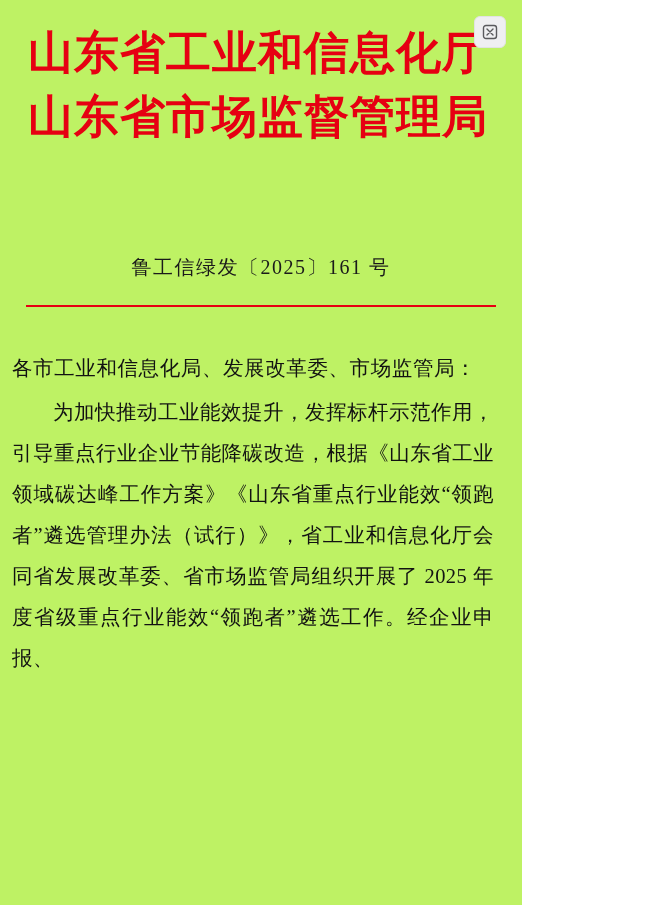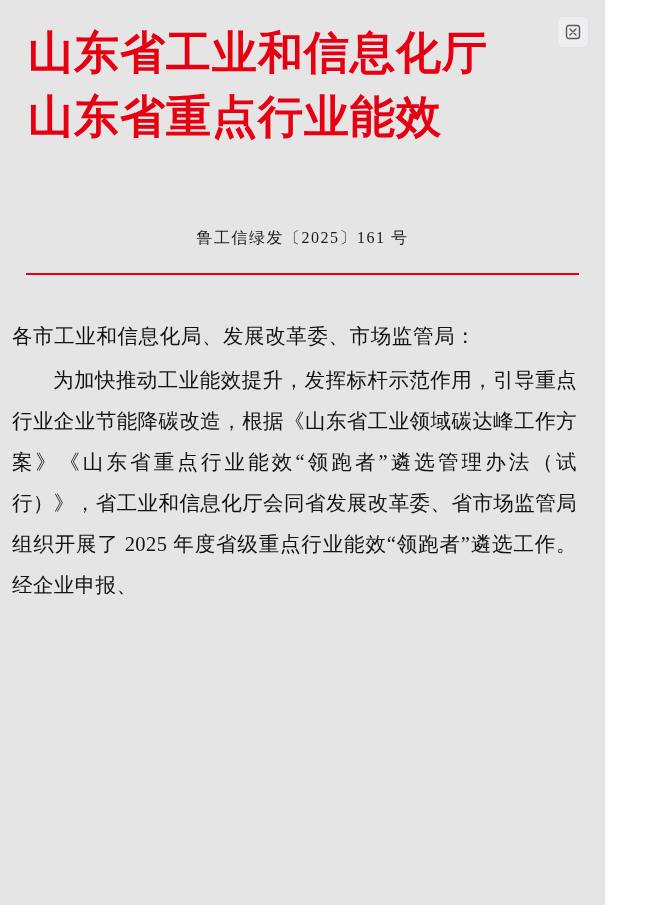--- a/index.html
+++ b/index.html
@@ -9,23 +9,23 @@
   body {
     width: 653px;
     height: 905px;
     background: #ffffff;
     font-family: "Liberation Serif", serif;
     overflow: hidden;
     position: relative;
   }
   .page {
     position: relative;
-    width: 605px;
+    width: 522px;
     height: 905px;
-    background: #e5e5e5;
+    background: #bef264;
     box-sizing: border-box;
     overflow: hidden;
   }
 
   
   .corner-btn {
     position: absolute;
     top: 16px;
     right: 16px;
     width: 30px;
@@ -53,23 +53,23 @@
     line-height: 1.42;
     letter-spacing: 1px;
     white-space: nowrap;
   }
   .masthead-line.l1 { font-size: 45px; }
   .masthead-line.l2 { font-size: 45px; }
   .masthead-line.l3 { font-size: 45px; }
 
   
   .docnum {
-    margin-top: 78px;
+    margin-top: 104px;
     text-align: center;
-    font-size: 16px;
+    font-size: 20px;
     color: #1a1a1a;
     letter-spacing: 1.5px;
     font-family: "Liberation Serif", serif;
   }
 
   
   .red-rule {
     margin: 24px 26px 0 26px;
     height: 2.5px;
     background: #e60012;
@@ -121,21 +121,21 @@
 
   <div class="corner-btn">
     <svg width="16" height="16" viewBox="0 0 16 16" aria-hidden="true">
       <rect x="1.5" y="1.5" width="13" height="13" rx="2.5" fill="none" stroke="#5a5a5e" stroke-width="1.4"></rect>
       <path d="M5 5 L11 11 M11 5 L5 11" stroke="#5a5a5e" stroke-width="1.4" stroke-linecap="round"></path>
     </svg>
   </div>
 
   <div class="masthead">
     <div class="masthead-line l1">山东省工业和信息化厅</div>
-    <div class="masthead-line l3">山东省重点行业能效</div>
+    <div class="masthead-line l3">山东省市场监督管理局</div>
   </div>
 
   <div class="docnum">鲁工信绿发〔2025〕161 号</div>
 
   <div class="red-rule"></div>
 
 
   <div class="body-block">
     <div class="salutation">各市工业和信息化局、发展改革委、市场监管局：</div>
     <p class="para">为加快推动工业能效提升，发挥标杆示范作用，引导重点行业企业节能降碳改造，根据《山东省工业领域碳达峰工作方案》《山东省重点行业能效“领跑者”遴选管理办法（试行）》，省工业和信息化厅会同省发展改革委、省市场监管局组织开展了 2025 年度省级重点行业能效“领跑者”遴选工作。经企业申报、</p>

